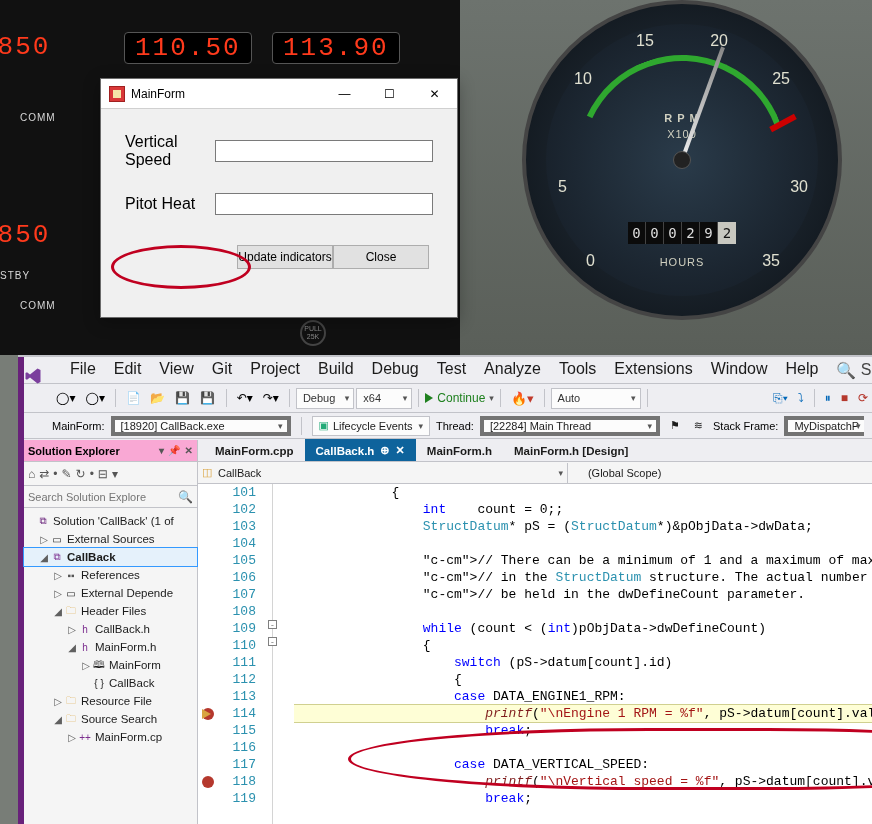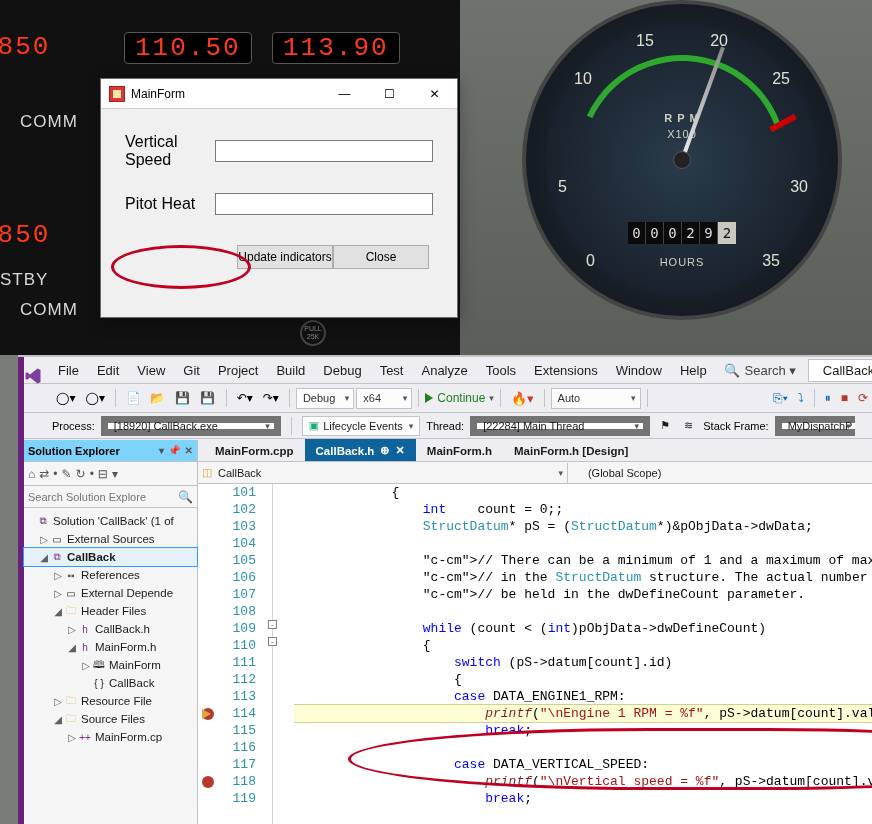--- a/index.html
+++ b/index.html
@@ -16,21 +16,21 @@
   .cockpit {
     position: absolute; left: 0; top: 0; width: 872px; height: 355px;
     background: linear-gradient(#6d736e, #5a5f59);
   }
   .radio-panel {
     position: absolute; left: 0; top: 0; width: 460px; height: 355px;
     background: #111;
   }
   .lcd { position: absolute; font-family: "Courier New", monospace; color: #ff3a1c; font-size: 26px; letter-spacing: 2px; }
   .lcd-border { border: 1px solid #555; border-radius: 4px; padding: 0 10px; background: #000; margin-left: 16px; }
-  .panel-label { position: absolute; color: #d8d8d8; font-size: 17px; letter-spacing: 1px; }
+  .panel-label { position: absolute; color: #d8d8d8; font-size: 10px; letter-spacing: 1px; }
 
   .gauge {
     position: absolute; right: 30px; top: 0; width: 320px; height: 320px;
     border-radius: 50%;
     background: radial-gradient(circle at 50% 50%, #2e3840 0%, #182028 60%, #0b1015 100%);
     border: 4px solid #444;
   }
   .gauge-inner { position:absolute; inset:20px; border-radius:50%; background:radial-gradient(circle,#2a3b4a,#121820); }
   .gauge-label { position:absolute; width:100%; text-align:center; color:#d0d0c0; font-size:11px; letter-spacing:1px; }
   .gauge-num { position:absolute; color:#e0e0d0; font-size:16px; font-family:Arial; }
@@ -67,47 +67,47 @@
 
   
   .vs {
     position: absolute; left: 18px; top: 355px; width: 854px; height: 469px;
     background: #eeeef2; border-top: 2px solid #c2c3c9;
   }
   .vs-left-accent { position:absolute; left:0; top:0; width:6px; height:100%; background:#68217a; }
   .vs-logo { position:absolute; left:0; top:8px; width:30px; height:22px; display:flex; align-items:center; justify-content:center;}
   .vs-logo svg { width:18px; height:18px; }
 
-  .vs-menu { height:26px; display:flex; align-items:center; padding-left:32px; gap:2px; font-size:13px; color:#1b1b1b; }
+  .vs-menu { height:26px; display:flex; padding-left:44px; gap:2px; font-size:16px; color:#1b1b1b; }
   .vs-menu-item { padding:3px 8px; }
   .vs-menu-spacer { flex:1; }
   .vs-search { display:flex; align-items:center; color:#444; padding:0 6px; }
   .vs-callback-box { background:#fff; border:1px solid #c2c3c9; padding:3px 14px; margin-left:4px; }
 
   .vs-toolbar { height:30px; display:flex; align-items:center; padding-left:34px; border-top:1px solid #c2c3c9; border-bottom:1px solid #c2c3c9; gap:2px; }
   .tb-sep { width:1px; height:18px; background:#c2c3c9; margin:0 4px; }
   .tb-btn { padding:2px 4px; display:flex; align-items:center; }
   .tb-dd { height:21px; background:#fcfcfc; border:1px solid #c2c3c9; font-size:11px; color:#333; padding:0 18px 0 6px; display:flex; align-items:center; min-width:56px; position:relative;}
   .tb-dd::after { content:"▾"; position:absolute; right:4px; color:#555; font-size:9px;}
   .tb-cont { display:flex; align-items:center; gap:4px; color:#1f801f; }
   .tb-cont .tri { width:0;height:0;border-left:8px solid #1f801f;border-top:5px solid transparent;border-bottom:5px solid transparent;}
   .tb-hot { color:#c0392b; font-size:13px; }
 
   .vs-procbar { height:26px; display:flex; align-items:center; gap:6px; padding-left:34px; border-bottom:1px solid #c2c3c9; font-size:11px; color:#1b1b1b;}
   .vs-procbar .lbl { color:#000; }
-  .procbox { height:20px; background:#fcfcfc; border:7px solid #737373; padding:0 18px 0 6px; display:flex; align-items:center; position:relative;}
+  .procbox { height:20px; background:#fcfcfc; border:4px solid #737373; padding:0 18px 0 6px; display:flex; align-items:center; position:relative;}
   .procbox::after { content:"▾"; position:absolute; right:4px; color:#555; font-size:9px;}
   .toggle { height:20px; border:1px solid #c2c3c9; background:#fcfcfc; padding:0 6px; display:flex; align-items:center; gap:4px;}
   .toggle::after{content:"▾"; font-size:9px; color:#555; margin-left:2px;}
 
   .vs-body { position:absolute; left:6px; top:83px; right:0; bottom:0; display:flex; }
 
   
   .solexp { width:180px; background:#f5f5f5; border-right:1px solid #c2c3c9; position:relative; }
-  .solexp-title { height:22px; background:#7dd3fc; border-bottom:1px solid #c2c3c9; display:flex; align-items:center; padding:0 4px; font-size:11px; font-weight:600; }
+  .solexp-title { height:22px; background:#f9a8d4; border-bottom:1px solid #c2c3c9; display:flex; align-items:center; padding:0 4px; font-size:11px; font-weight:600; }
   .pin { margin-left:auto; display:flex; gap:4px; color:#555; font-size:10px;}
   .solexp-tb { height:24px; border-bottom:1px solid #c2c3c9; display:flex; align-items:center; padding:0 4px; gap:4px;}
   .solexp-tb span { color:#555; font-size:12px;}
   .solexp-search { height:22px; border-bottom:1px solid #c2c3c9; display:flex; align-items:center;}
   .solexp-search input { flex:1; border:none; background:transparent; padding:0 4px; font-size:11px; color:#6a6a6a;}
   .solexp-search .mag { color:#666; padding:0 4px; font-size:12px;}
   .tree { padding:4px 0; font-size:11.5px; color:#1b1b1b; }
   .tree-row { display:flex; align-items:center; height:18px; white-space:nowrap; overflow:hidden;}
   .tw { display:inline-block; width:12px; text-align:center; color:#606060; font-size:10px;}
   .indent0{padding-left:0px}.indent1{padding-left:14px}.indent2{padding-left:28px}.indent3{padding-left:42px}.indent4{padding-left:56px}
@@ -273,21 +273,21 @@
     <div style="flex:1"></div>
     <span class="tb-btn" style="color:#0067b8;">⎘▾</span>
     <span class="tb-btn" style="color:#0067b8;">⤵</span>
     <span class="tb-sep"></span>
     <span class="tb-btn" style="color:#0067b8;">⏸</span>
     <span class="tb-btn" style="color:#b5382d;">■</span>
     <span class="tb-btn" style="color:#b5382d;">⟳</span>
   </div>
 
   <div class="vs-procbar">
-    <span class="lbl">Process:</span>
+    <span class="lbl">MainForm:</span>
     <div class="procbox" style="width:180px">[18920] CallBack.exe</div>
     <span class="tb-sep"></span>
     <div class="toggle">
         <span style="color:#2a7;">▣</span>
         <span>Lifecycle Events</span>
       </div>
     <span class="lbl">Thread:</span>
     <div class="procbox" style="width:180px">[22284] Main Thread</div>
     <span class="tb-btn">⚑</span>
     <span class="tb-btn">≋</span>
@@ -371,21 +371,21 @@
             <span>CallBack</span>
           </div>
         <div class="tree-row indent2">
             <span class="tw">▷</span>
             <span class="ticon ic-fld">🗀</span>
             <span>Resource File</span>
           </div>
         <div class="tree-row indent2">
             <span class="tw">◢</span>
             <span class="ticon ic-fld">🗀</span>
-            <span>Source Files</span>
+            <span>Source Search</span>
           </div>
         <div class="tree-row indent3">
             <span class="tw">▷</span>
             <span class="ticon ic-cpp">++</span>
             <span>MainForm.cp</span>
           </div>
       </div>
     </div>
 
     <div class="editor">

